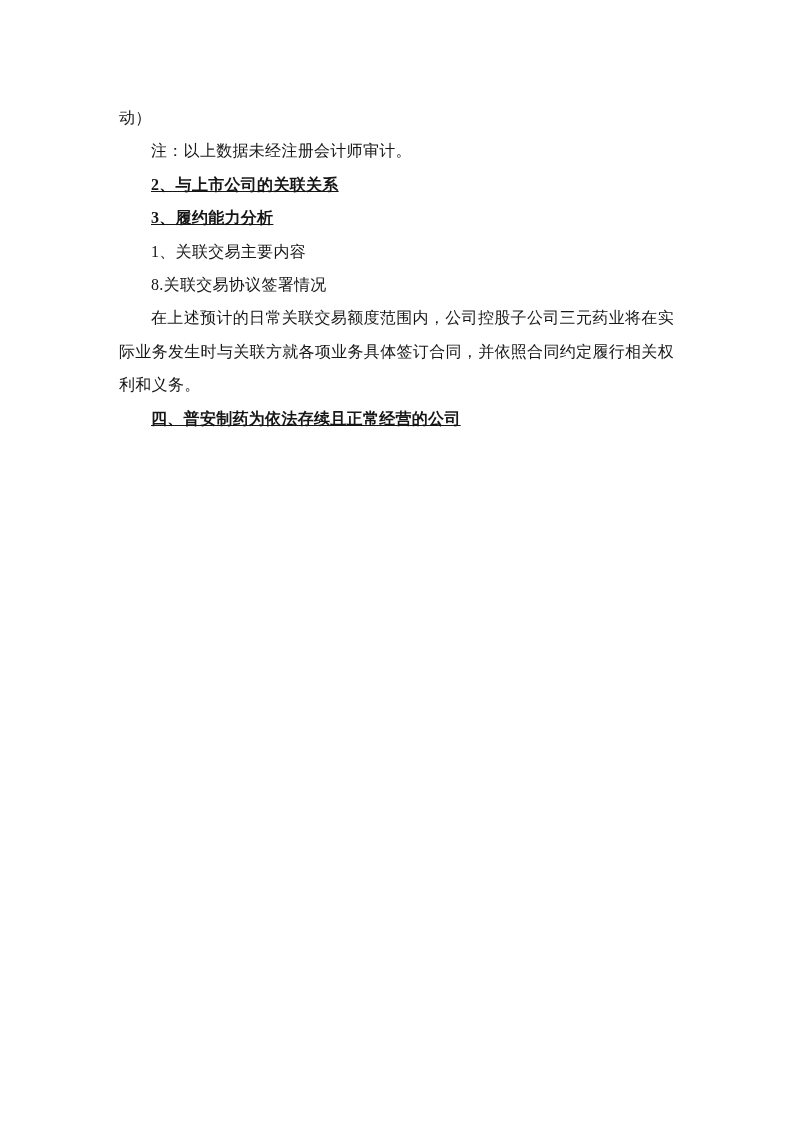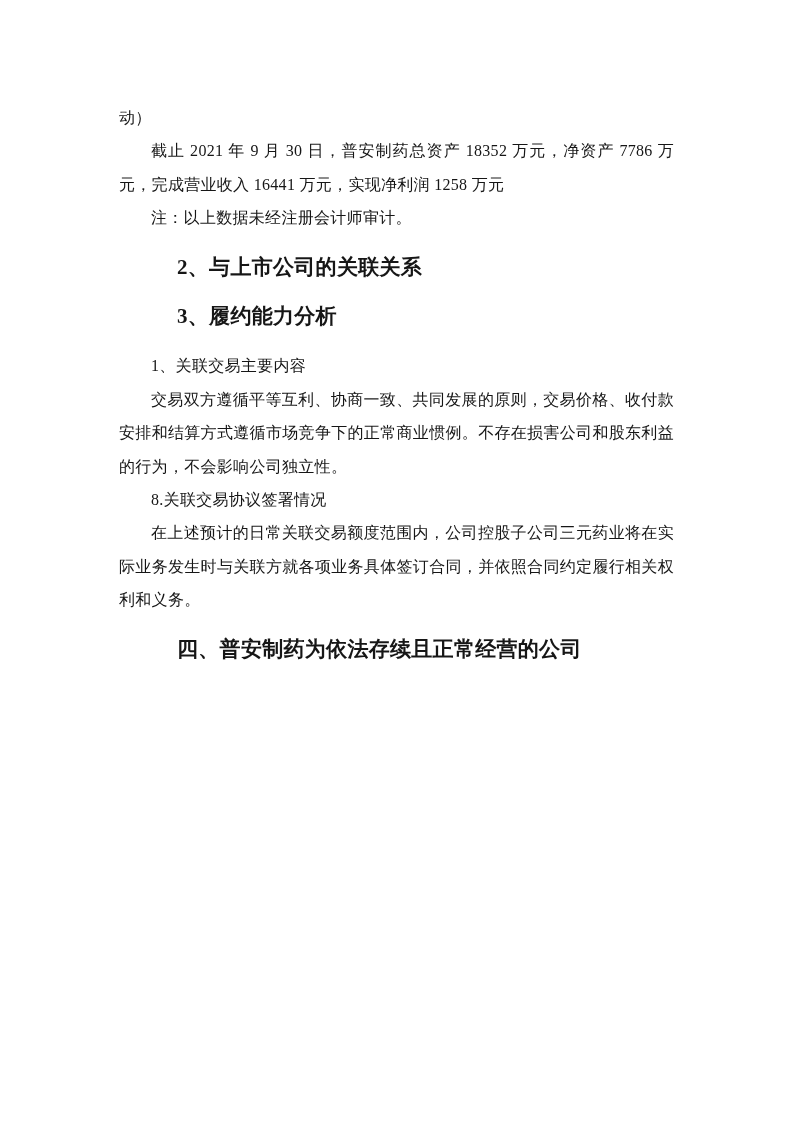--- a/index.html
+++ b/index.html
@@ -36,48 +36,47 @@
   }
   .para {
     margin: 0;
     text-indent: 2em;
   }
   .cont {
     margin: 0;
     text-indent: 0;
   }
   .heading {
-    margin: 16px;
+    margin: 0;
     text-indent: 2em;
     font-weight: bold;
-    font-size: 21px;
+    font-size: 16px;
+    text-decoration: underline;
   }
 </style>
 </head>
 <body>
 
 <div class="doc-page">
   <div class="doc-content">
 
     <p class="cont">动）</p>
 
-    <p class="para">截止 2021 年 9 月 30 日，普安制药总资产 18352 万元，净资产 7786 万元，完成营业收入 16441 万元，实现净利润 1258 万元</p>
 
     <p class="para">注：以上数据未经注册会计师审计。</p>
 
     <p class="heading">2、与上市公司的关联关系</p>
 
 
     <p class="heading">3、履约能力分析</p>
 
 
 
     <p class="para">1、关联交易主要内容</p>
 
-    <p class="para">交易双方遵循平等互利、协商一致、共同发展的原则，交易价格、收付款安排和结算方式遵循市场竞争下的正常商业惯例。不存在损害公司和股东利益的行为，不会影响公司独立性。</p>
 
     <p class="para">8.关联交易协议签署情况</p>
 
     <p class="para">在上述预计的日常关联交易额度范围内，公司控股子公司三元药业将在实际业务发生时与关联方就各项业务具体签订合同，并依照合同约定履行相关权利和义务。</p>
 
     <p class="heading">四、普安制药为依法存续且正常经营的公司</p>
 
 
   </div>
 </div>

